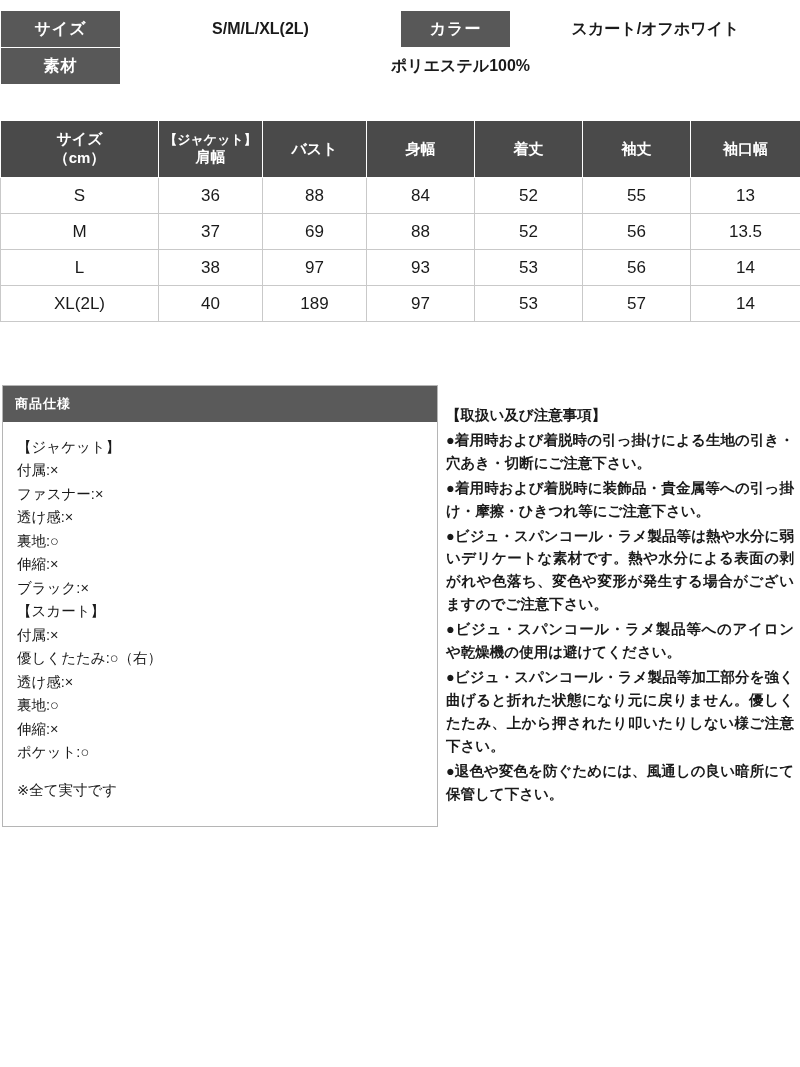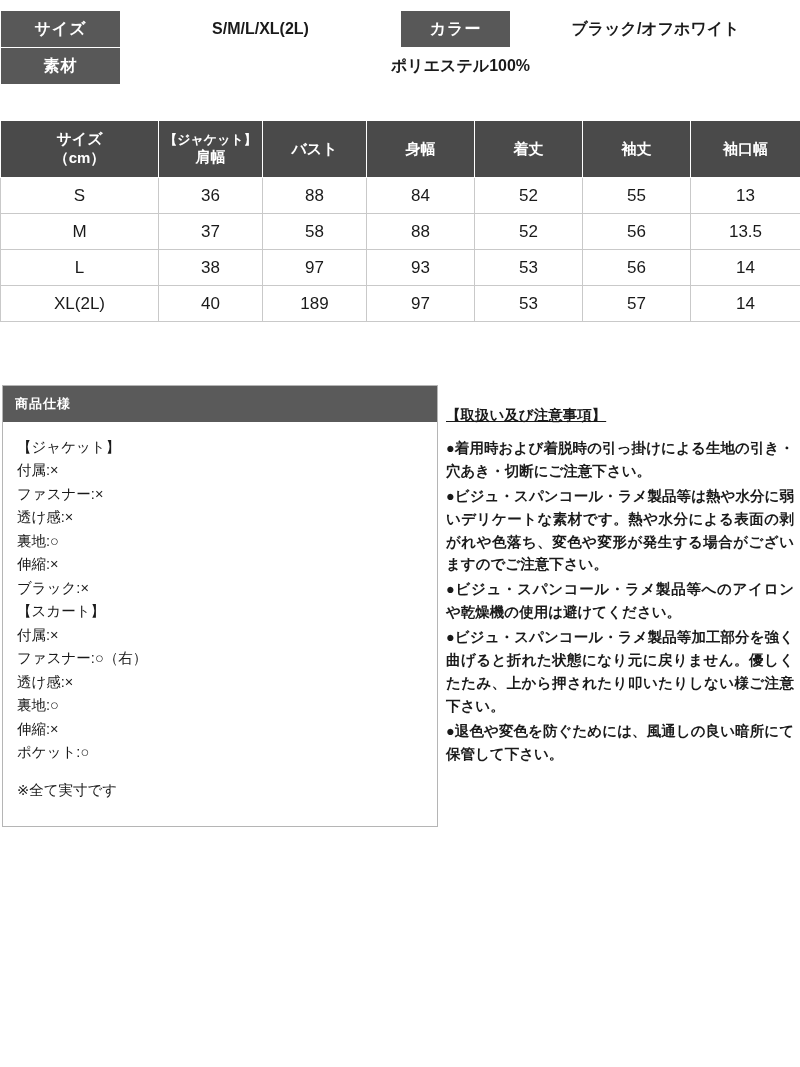--- a/index.html
+++ b/index.html
@@ -125,22 +125,21 @@
   .notes {
     position: absolute;
     left: 446px;
     top: 404px;
     width: 348px;
     font-size: 14.5px;
     line-height: 1.58;
     font-weight: bold;
   }
   .notes .note-head {
-    margin-bottom: 10px;
-    text-decoration: underline;
+    margin-bottom: 2px;
   }
   .notes p {
     margin: 0 0 2px 0;
     text-align: justify;
   }
 </style>
 </head>
 <body>
 
 <div class="page">
@@ -150,21 +149,21 @@
       <col style="width:120px">
         <col style="width:280px">
         <col style="width:110px">
         <col style="width:290px">
     </colgroup>
     <tbody>
       <tr>
         <td class="hd">サイズ</td>
         <td class="val">S/M/L/XL(2L)</td>
         <td class="hd">カラー</td>
-        <td class="val">ブラック/オフホワイト</td>
+        <td class="val">スカート/オフホワイト</td>
       </tr>
       <tr>
         <td class="hd">素材</td>
         <td class="val" colspan="3">ポリエステル100%</td>
       </tr>
     </tbody>
   </table>
 
   <table class="size-table">
     <colgroup>
@@ -199,21 +198,21 @@
         <td>36</td>
         <td>88</td>
         <td>84</td>
         <td>52</td>
         <td>55</td>
         <td>13</td>
       </tr>
       <tr>
         <td>M</td>
         <td>37</td>
-        <td>58</td>
+        <td>69</td>
         <td>88</td>
         <td>52</td>
         <td>56</td>
         <td>13.5</td>
       </tr>
       <tr>
         <td>L</td>
         <td>38</td>
         <td>97</td>
         <td>93</td>
@@ -238,32 +237,33 @@
     <div class="spec-body">
       <div>【ジャケット】</div>
       <div>付属:×</div>
       <div>ファスナー:×</div>
       <div>透け感:×</div>
       <div>裏地:○</div>
       <div>伸縮:×</div>
       <div>ブラック:×</div>
       <div>【スカート】</div>
       <div>付属:×</div>
-      <div>ファスナー:○（右）</div>
+      <div>優しくたたみ:○（右）</div>
       <div>透け感:×</div>
       <div>裏地:○</div>
       <div>伸縮:×</div>
       <div>ポケット:○</div>
       <div class="spec-gap"></div>
       <div>※全て実寸です</div>
     </div>
   </div>
 
   <div class="notes">
     <p class="note-head">【取扱い及び注意事項】</p>
     <p>●着用時および着脱時の引っ掛けによる生地の引き・穴あき・切断にご注意下さい。</p>
+    <p>●着用時および着脱時に装飾品・貴金属等への引っ掛け・摩擦・ひきつれ等にご注意下さい。</p>
     <p>●ビジュ・スパンコール・ラメ製品等は熱や水分に弱いデリケートな素材です。熱や水分による表面の剥がれや色落ち、変色や変形が発生する場合がございますのでご注意下さい。</p>
     <p>●ビジュ・スパンコール・ラメ製品等へのアイロンや乾燥機の使用は避けてください。</p>
     <p>●ビジュ・スパンコール・ラメ製品等加工部分を強く曲げると折れた状態になり元に戻りません。優しくたたみ、上から押されたり叩いたりしない様ご注意下さい。</p>
     <p>●退色や変色を防ぐためには、風通しの良い暗所にて保管して下さい。</p>
   </div>
 
 </div>
 
 </body></html>

